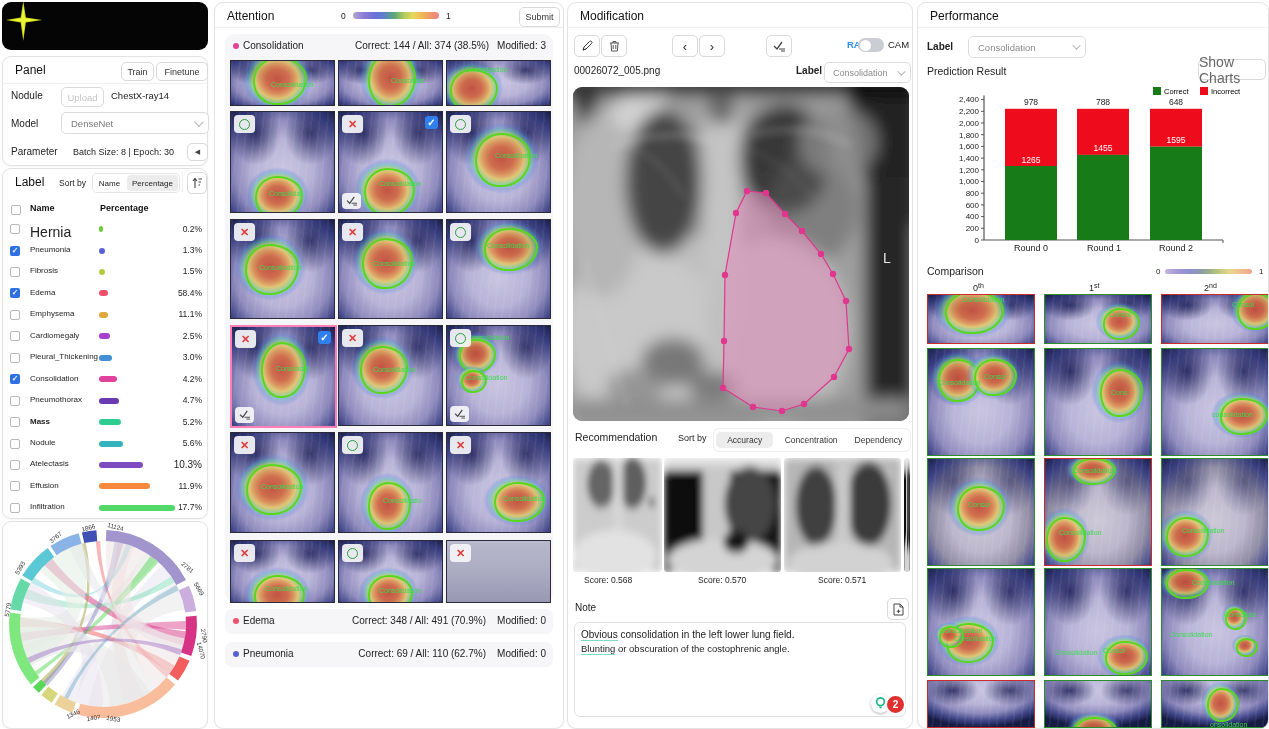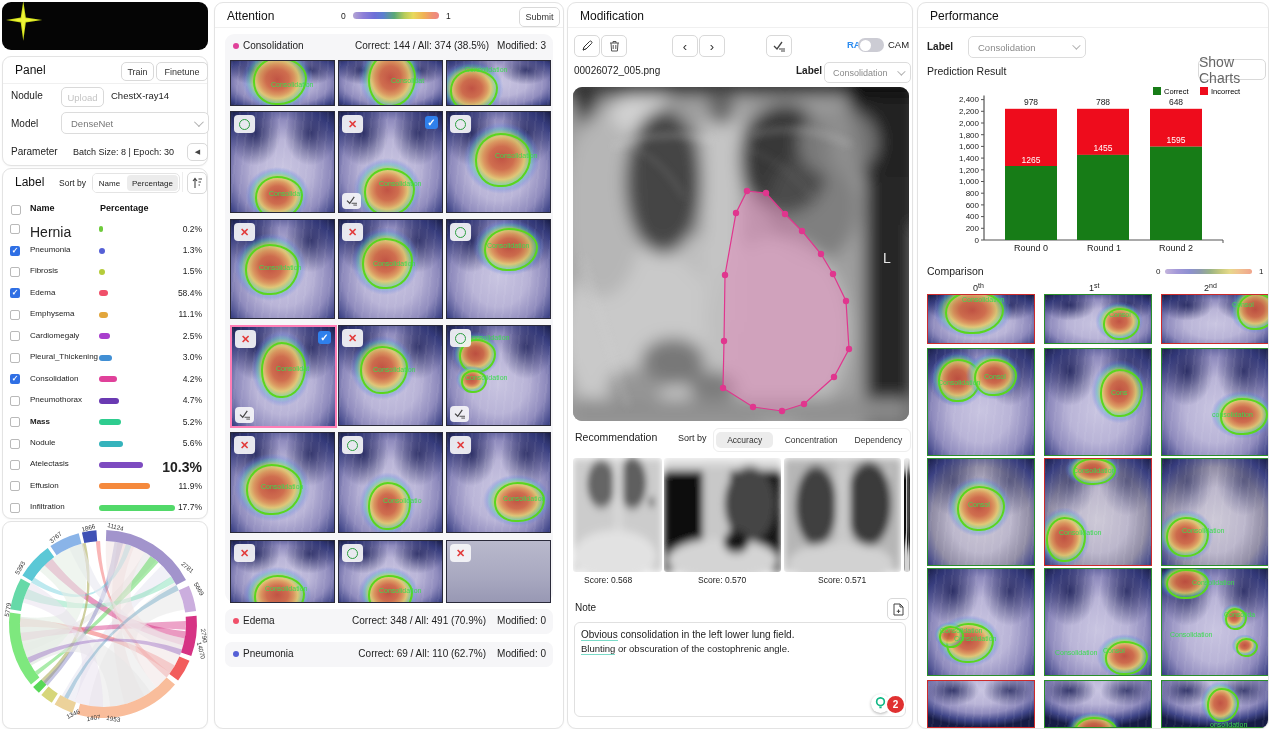--- a/index.html
+++ b/index.html
@@ -98,21 +98,21 @@
     <div class="abs" style="left:27px;top:247.54999999999998px;font-size:8px;color:#222;font-weight:bold;white-space:nowrap;">Mass</div>
     <span class="abs" style="left:96px;top:250.0px;width:22.3px;height:6px;border-radius:3px;background:#2ecc8f"></span>
     <div class="abs" style="right:5px;top:247.54999999999998px;font-size:8.5px;color:#222;font-weight:normal;white-space:nowrap">5.2%</div>
     <span class="abs" style="left:7px;top:269.5px;width:8px;height:8px;border:1px solid #b9b9b9;border-radius:2px"></span>
     <div class="abs" style="left:27px;top:269.0px;font-size:8px;color:#222;font-weight:normal;white-space:nowrap;">Nodule</div>
     <span class="abs" style="left:96px;top:271.5px;width:24.0px;height:6px;border-radius:3px;background:#35b3bc"></span>
     <div class="abs" style="right:5px;top:269.0px;font-size:8.5px;color:#222;font-weight:normal;white-space:nowrap">5.6%</div>
     <span class="abs" style="left:7px;top:290.9px;width:8px;height:8px;border:1px solid #b9b9b9;border-radius:2px"></span>
     <div class="abs" style="left:27px;top:290.45px;font-size:8px;color:#222;font-weight:normal;white-space:nowrap;">Atelectasis</div>
     <span class="abs" style="left:96px;top:292.9px;width:44.1px;height:6px;border-radius:3px;background:#7d4bc0"></span>
-    <div class="abs" style="right:5px;top:290.45px;font-size:14px;color:#222;font-weight:bold;white-space:nowrap">10.3%</div>
+    <div class="abs" style="right:5px;top:290.45px;font-size:10px;color:#222;font-weight:normal;white-space:nowrap">10.3%</div>
     <span class="abs" style="left:7px;top:312.4px;width:8px;height:8px;border:1px solid #b9b9b9;border-radius:2px"></span>
     <div class="abs" style="left:27px;top:311.9px;font-size:8px;color:#222;font-weight:normal;white-space:nowrap;">Effusion</div>
     <span class="abs" style="left:96px;top:314.4px;width:50.9px;height:6px;border-radius:3px;background:#f5893c"></span>
     <div class="abs" style="right:5px;top:311.9px;font-size:8.5px;color:#222;font-weight:normal;white-space:nowrap">11.9%</div>
     <span class="abs" style="left:7px;top:333.8px;width:8px;height:8px;border:1px solid #b9b9b9;border-radius:2px"></span>
     <div class="abs" style="left:27px;top:333.34999999999997px;font-size:8px;color:#222;font-weight:normal;white-space:nowrap;">Infiltration</div>
     <span class="abs" style="left:96px;top:335.8px;width:75.8px;height:6px;border-radius:3px;background:#52d969"></span>
     <div class="abs" style="right:5px;top:333.34999999999997px;font-size:8.5px;color:#222;font-weight:normal;white-space:nowrap">17.7%</div>
   </div>
 <div class="card" style="left:2px;top:521px;width:204px;height:206px;overflow:hidden"><svg width="204" height="206" viewBox="0 0 204 206">

